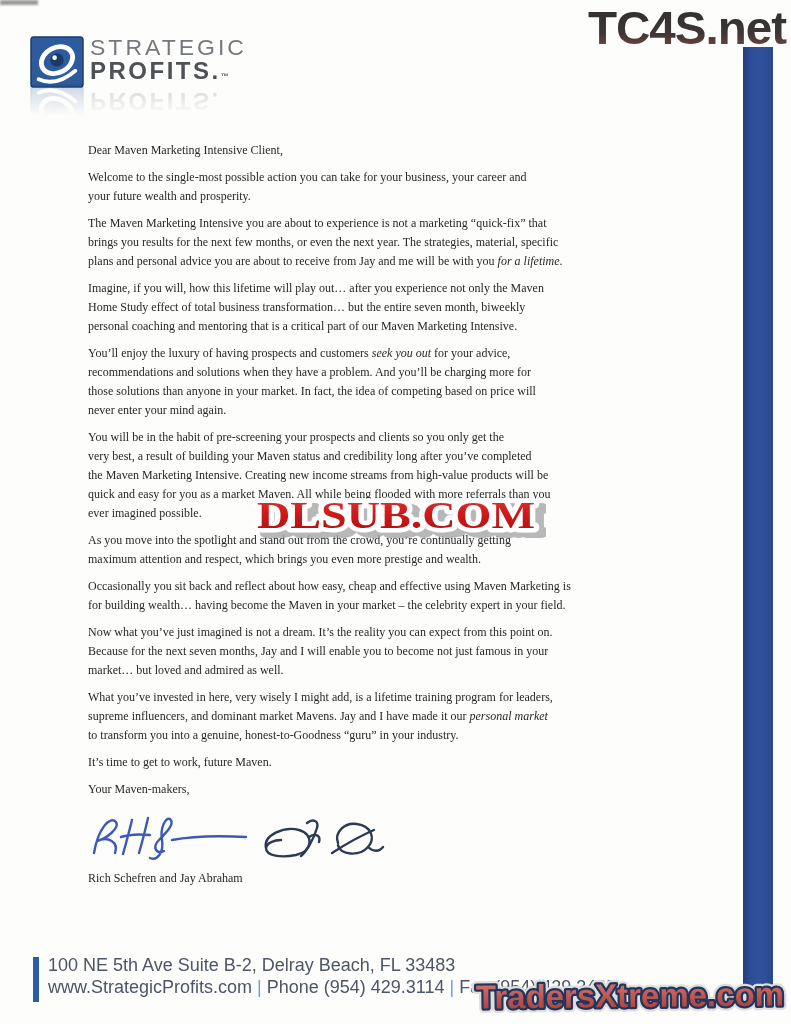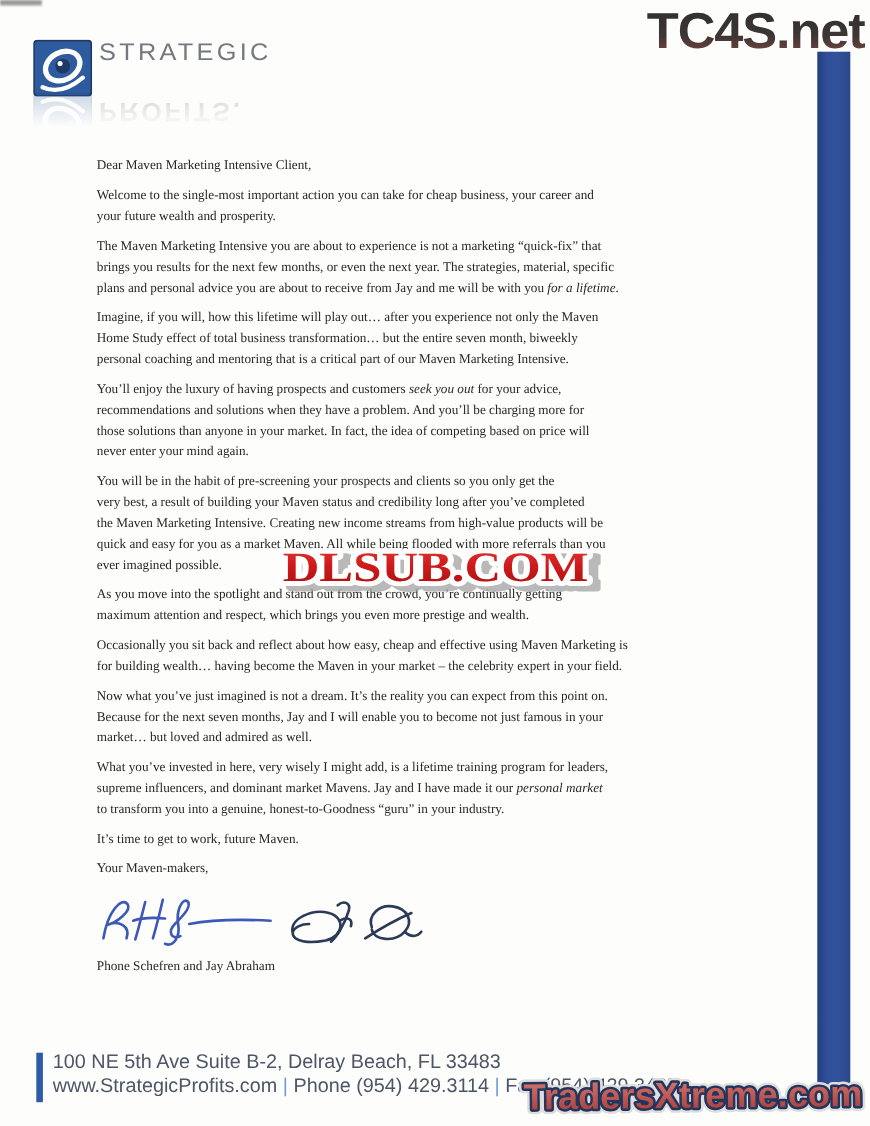--- a/index.html
+++ b/index.html
@@ -76,20 +76,21 @@
     <div class="logo-main">
       <svg class="logo-icon" viewBox="0 0 56 54">
         <rect x="1" y="1" width="54" height="52" rx="3" fill="#2d5b9e" stroke="#1d3a66" stroke-width="1.5"></rect>
         <ellipse cx="28" cy="25" rx="17" ry="13" fill="none" stroke="#ffffff" stroke-width="5" transform="rotate(-28 28 25)"></ellipse>
         <path d="M9 45 Q27 53 47 36" stroke="#ffffff" stroke-width="4" fill="none" stroke-linecap="round"></path>
         <circle cx="28" cy="25" r="7" fill="#1d3a66"></circle>
         <circle cx="25.5" cy="22.5" r="2.4" fill="#ffffff"></circle>
       </svg>
       <div class="logo-text">
         <span class="brand1">STRATEGIC</span>
+        <span class="brand2"><span>PROFITS.</span><span class="tm">™</span></span>
       </div>
     </div>
     <div class="logo-main logo-reflection" aria-hidden="true">
       <svg class="logo-icon" viewBox="0 0 56 54">
         <rect x="1" y="1" width="54" height="52" rx="3" fill="#2d5b9e" stroke="#1d3a66" stroke-width="1.5"></rect>
         <ellipse cx="28" cy="25" rx="17" ry="13" fill="none" stroke="#ffffff" stroke-width="5" transform="rotate(-28 28 25)"></ellipse>
         <path d="M9 45 Q27 53 47 36" stroke="#ffffff" stroke-width="4" fill="none" stroke-linecap="round"></path>
         <circle cx="28" cy="25" r="7" fill="#1d3a66"></circle>
       </svg>
       <div class="logo-text">
@@ -106,21 +107,21 @@
         <stop offset="0.6" stop-color="#3d3634"></stop>
         <stop offset="1" stop-color="#8a4a42"></stop>
       </linearGradient>
     </defs>
     <text x="103" y="42" text-anchor="middle" textLength="198" lengthAdjust="spacingAndGlyphs" fill="url(#tc-grad)">TC4S.net</text>
   </svg>
 
   <div class="letter">
     <p>Dear Maven Marketing Intensive Client,</p>
     <div id="letter-paragraphs">
-        <p><span>Welcome to the single-most important action you can take for cheap business, your career and
+        <p><span>Welcome to the single-most possible action you can take for your business, your career and
 your future wealth and prosperity.</span></p>
         <p><span>The Maven Marketing Intensive you are about to experience is not a marketing “quick-fix” that
 brings you results for the next few months, or even the next year. The strategies, material, specific
 plans and personal advice you are about to receive from Jay and me will be with you </span><em>for a lifetime</em><span>.</span></p>
         <p><span>Imagine, if you will, how this lifetime will play out… after you experience not only the Maven
 Home Study effect of total business transformation… but the entire seven month, biweekly
 personal coaching and mentoring that is a critical part of our Maven Marketing Intensive.</span></p>
         <p><span>You’ll enjoy the luxury of having prospects and customers </span><em>seek you out</em><span> for your advice,
 recommendations and solutions when they have a problem. And you’ll be charging more for
 those solutions than anyone in your market. In fact, the idea of competing based on price will
@@ -157,21 +158,21 @@
         <g fill="none" stroke="#2b3a57" stroke-width="2.4" stroke-linecap="round">
           <path d="M178 41 C175 28 196 19 211 23 C226 27 225 44 208 48 C193 51 178 49 178 41 C179 36 186 33 193 33"></path>
           <path d="M219 16 C225 11 231 14 229 21 C225 34 218 45 213 49"></path>
           <path d="M221 30 C227 26 233 28 231 35"></path>
           <path d="M250 36 C246 25 257 15 269 17 C283 19 288 31 280 40 C271 50 252 48 250 38"></path>
           <path d="M244 46 C258 37 272 29 286 23"></path>
           <path d="M280 40 C285 45 291 45 295 40"></path>
         </g>
       </svg>
     </div>
-    <p class="sig-names">Phone Schefren and Jay Abraham</p>
+    <p class="sig-names">Rich Schefren and Jay Abraham</p>
   </div>
 
   <svg class="wm wm-dlsub" width="300" height="52" viewBox="0 0 300 52">
     <defs>
       <linearGradient id="dl-red" x1="0" y1="0" x2="0" y2="1">
         <stop offset="0" stop-color="#e23a3a"></stop>
         <stop offset="0.45" stop-color="#cf1a1a"></stop>
         <stop offset="1" stop-color="#a81111"></stop>
       </linearGradient>
     </defs>

